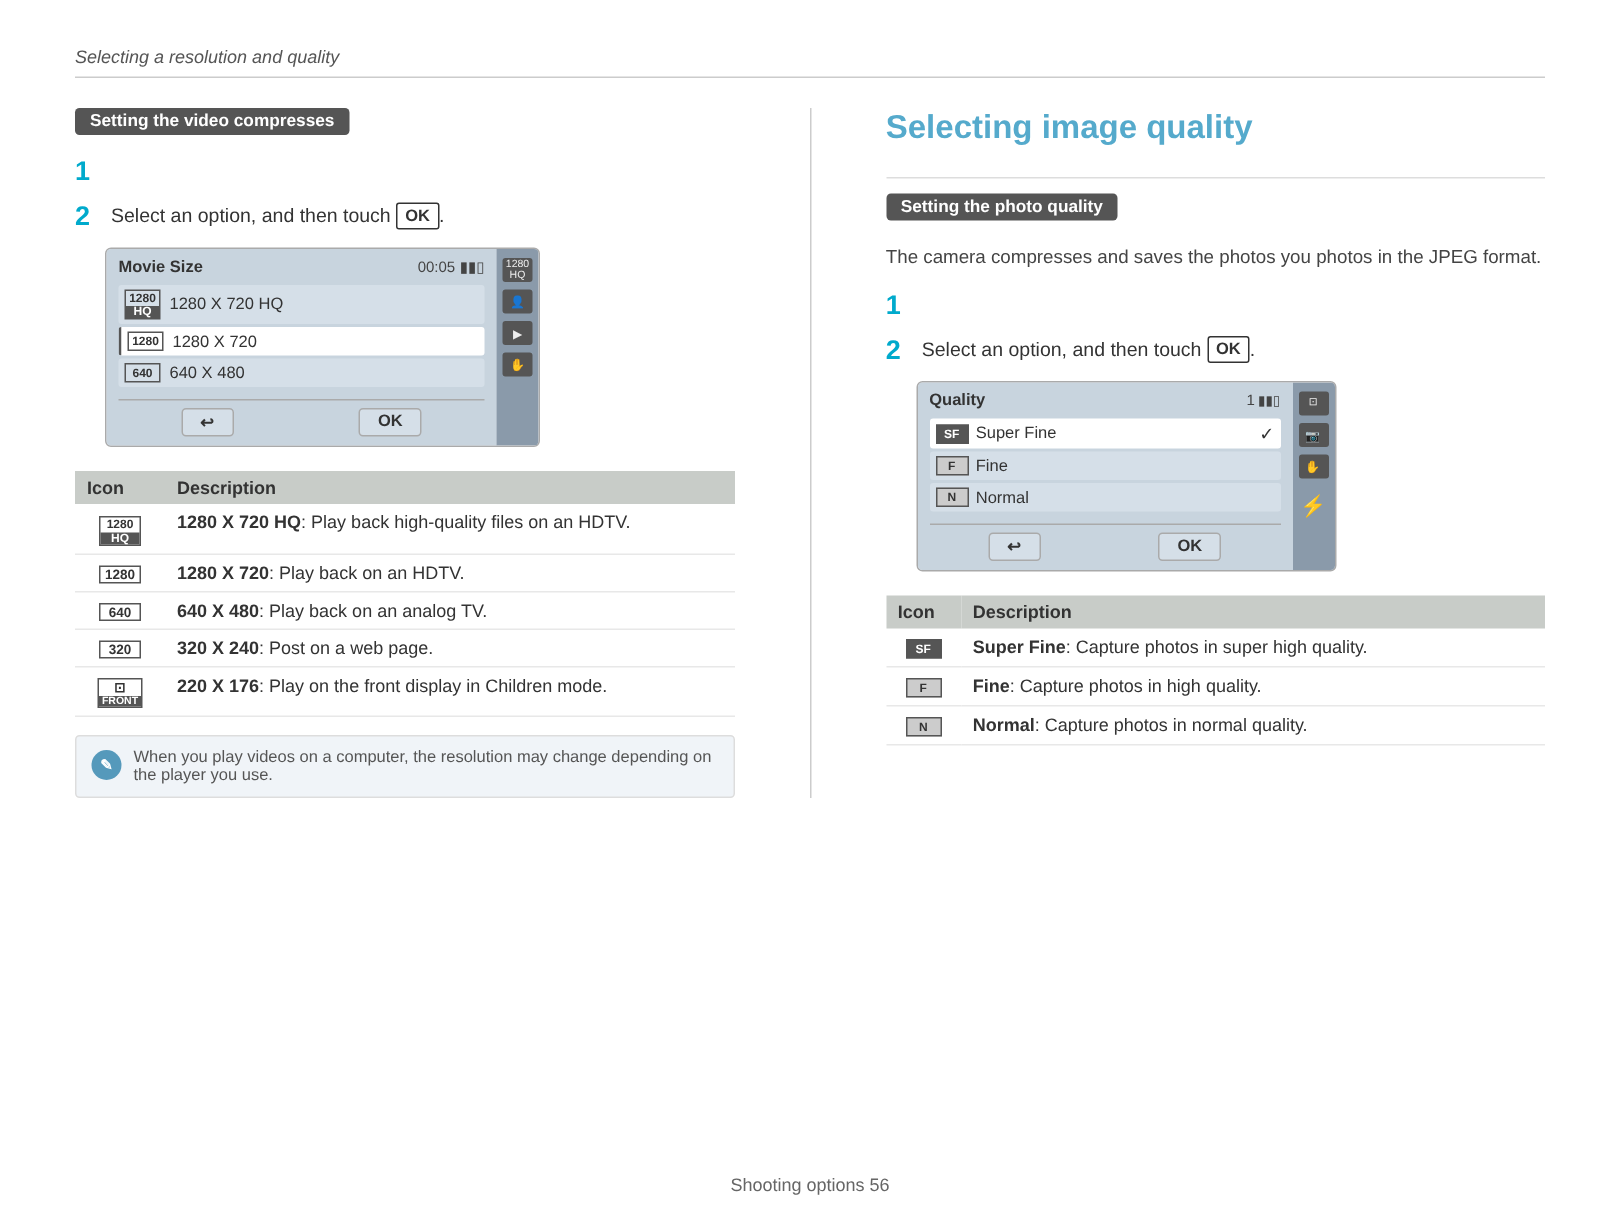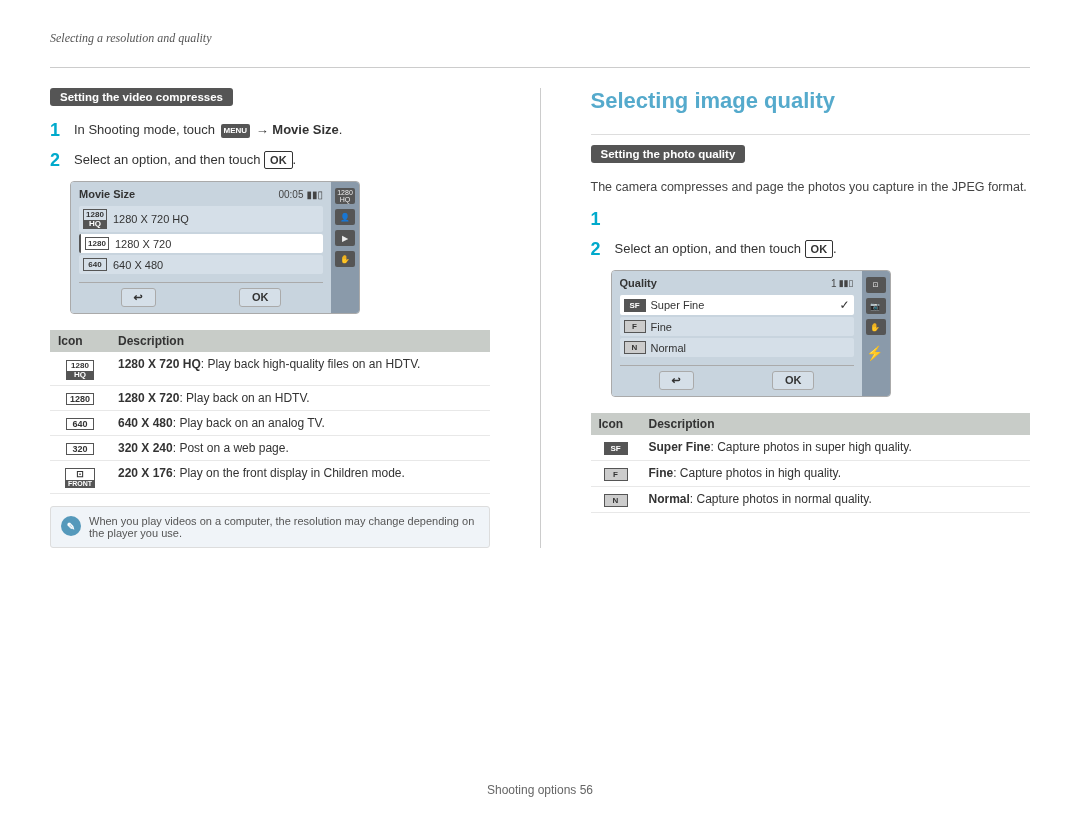--- a/index.html
+++ b/index.html
@@ -15,23 +15,22 @@
     }
 
     .page-container {
       padding: 30px 50px 20px 50px;
       width: 100%;
       height: 100%;
     }
 
     .page-header {
       border-bottom: 1px solid #ccc;
-      padding-bottom: 21px;
+      padding-bottom: 6px;
       margin-bottom: 20px;
-      font-family: Liberation Serif, serif;
     }
 
     .page-header-title {
       font-size: 12px;
       color: #555;
       font-style: italic;
     }
 
     .two-col {
       display: flex;
@@ -414,23 +413,20 @@
   </div>
 
   <div class="two-col">
 
     <div class="left-col">
       <div class="section-badge">Setting the video compresses</div>
 
       
       <div class="step">
         <span class="step-num">1</span>
-        <span class="step-text">
-          In Shooting mode, touch <span class="menu-icon">MENU</span> → <strong>Movie Size</strong>.
-        </span>
       </div>
 
       
       <div class="step">
         <span class="step-num">2</span>
         <span class="step-text">
           Select an option, and then touch <span class="ok-icon">OK</span>.
         </span>
       </div>
 
@@ -526,21 +522,21 @@
         <span>When you play videos on a computer, the resolution may change depending on the player you use.</span>
       </div>
     </div>
 
     <div class="divider"></div>
 
     <div class="right-col">
       <h1 class="right-title">Selecting image quality</h1>
 
       <div class="section-badge">Setting the photo quality</div>
-      <p style="font-size:12.5px;color:#444;line-height:1.6;margin-bottom:12px;">The camera compresses and page the photos you capture in the JPEG format.</p>
+      <p style="font-size:12.5px;color:#444;line-height:1.6;margin-bottom:12px;">The camera compresses and saves the photos you photos in the JPEG format.</p>
 
       
       <div class="step">
         <span class="step-num">1</span>
       </div>
 
       
       <div class="step">
         <span class="step-num">2</span>
         <span class="step-text">

